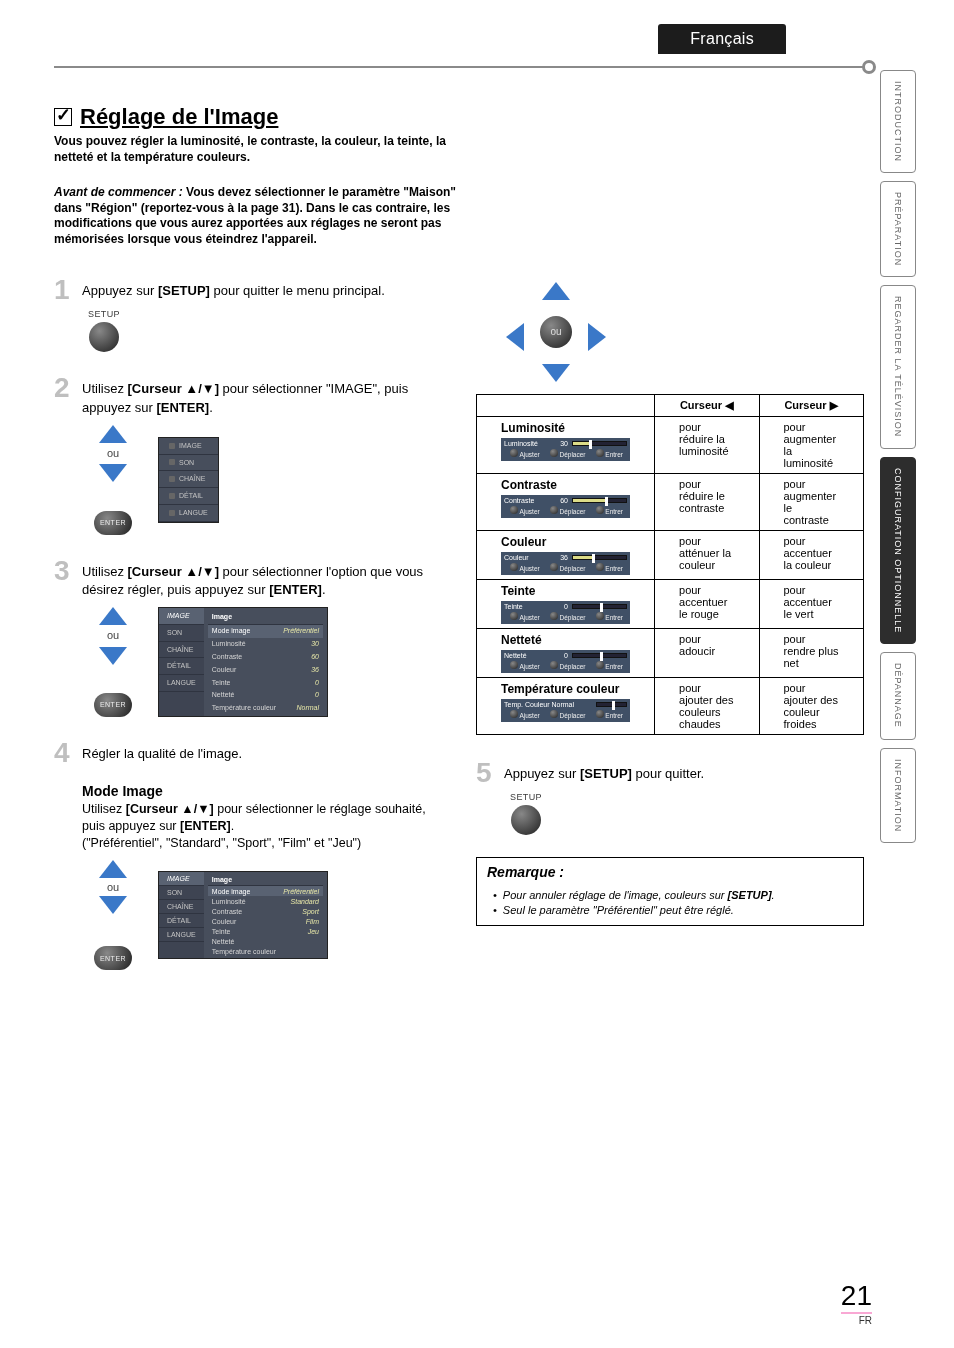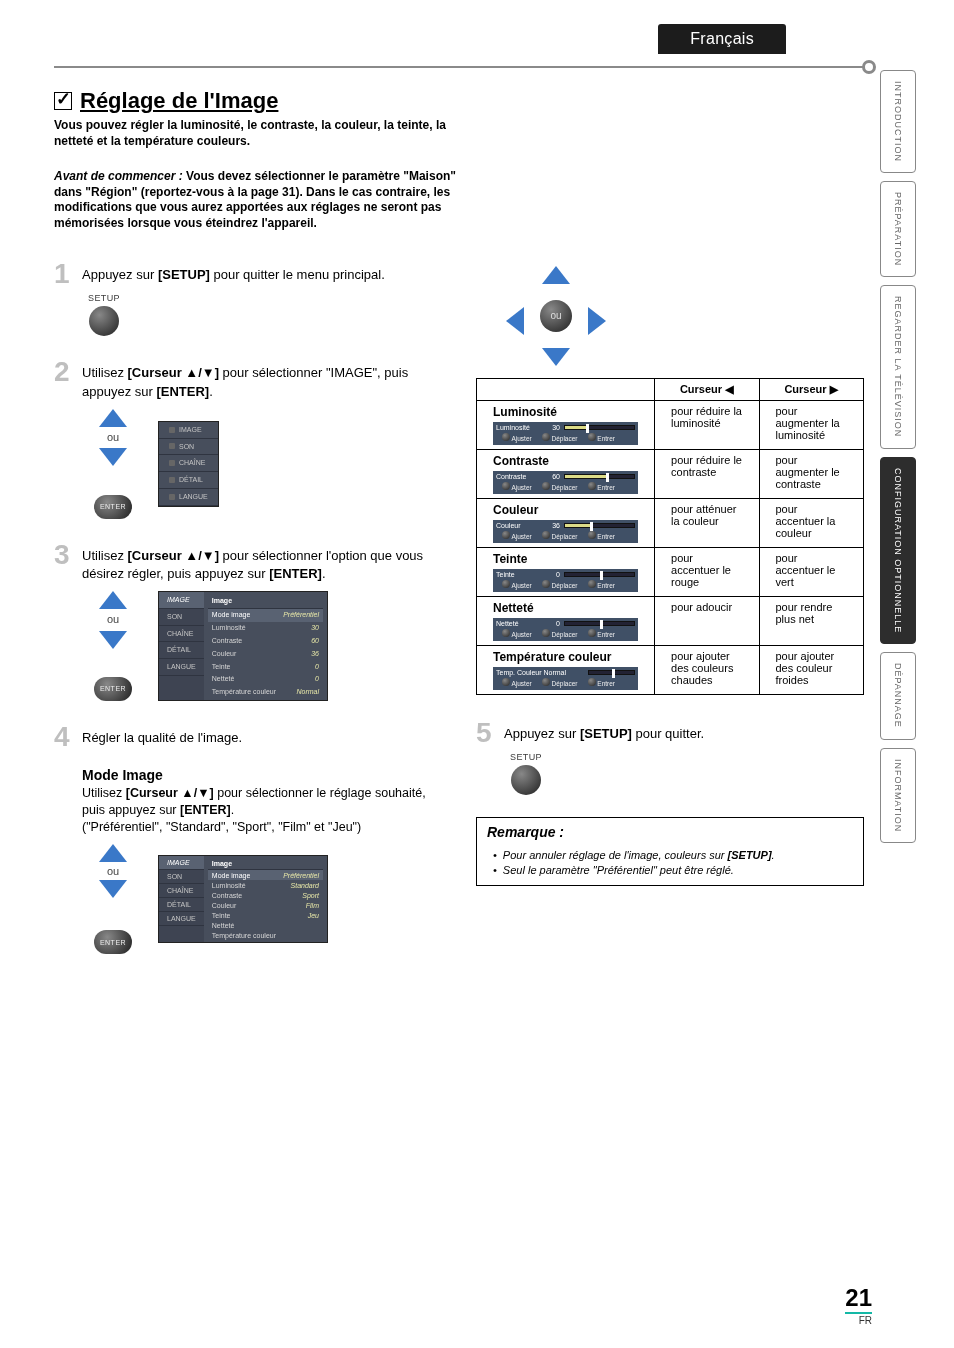--- a/index.html
+++ b/index.html
@@ -73,21 +73,21 @@
     line-height: 1.2;
   }
   .side-tab.active {
     background: #2d2d2d;
     color: #fff;
     border-color: #2d2d2d;
   }
   
   .content {
     position: absolute;
-    top: 88px;
+    top: 104px;
     left: 54px;
     width: 810px;
   }
   .main-title {
     font-size: 22px;
     font-weight: bold;
     text-decoration: underline;
     display: flex;
     align-items: center;
     gap: 4px;
@@ -279,21 +279,21 @@
   }
   
   table.ctrl {
     border-collapse: collapse;
     width: 100%;
     margin-top: 12px;
     font-size: 11px;
   }
   table.ctrl th, table.ctrl td {
     border: 1px solid #000;
-    padding: 4px 16px;
+    padding: 4px 24px;
     vertical-align: top;
   }
   table.ctrl th {
     font-weight: bold;
     text-align: center;
     font-size: 11px;
   }
   table.ctrl th:first-child { width: 46%; }
   table.ctrl th:nth-child(2), table.ctrl th:nth-child(3) { width:27%; }
   .ctrl-name {
@@ -355,27 +355,27 @@
   }
   .note-box li::before { content: "•"; }
   
   .pageno {
     position: absolute;
     bottom: 22px;
     right: 82px;
     text-align: right;
   }
   .pageno .pn {
-    font-size: 24px;
-    font-weight: bold;
+    font-size: 28px;
+    font-weight: normal;
   }
   .pageno .pl {
     font-size: 10px;
     color: #333;
-    border-top: 2px solid #14b8a6;
+    border-top: 2px solid #f9a8d4;
     padding-top: 1px;
   }
 </style>
 </head>
 <body>
 
 <div class="page">
   <div class="lang-tab">Français</div>
   <div class="top-rule"></div>
   <div class="top-circle"></div>

